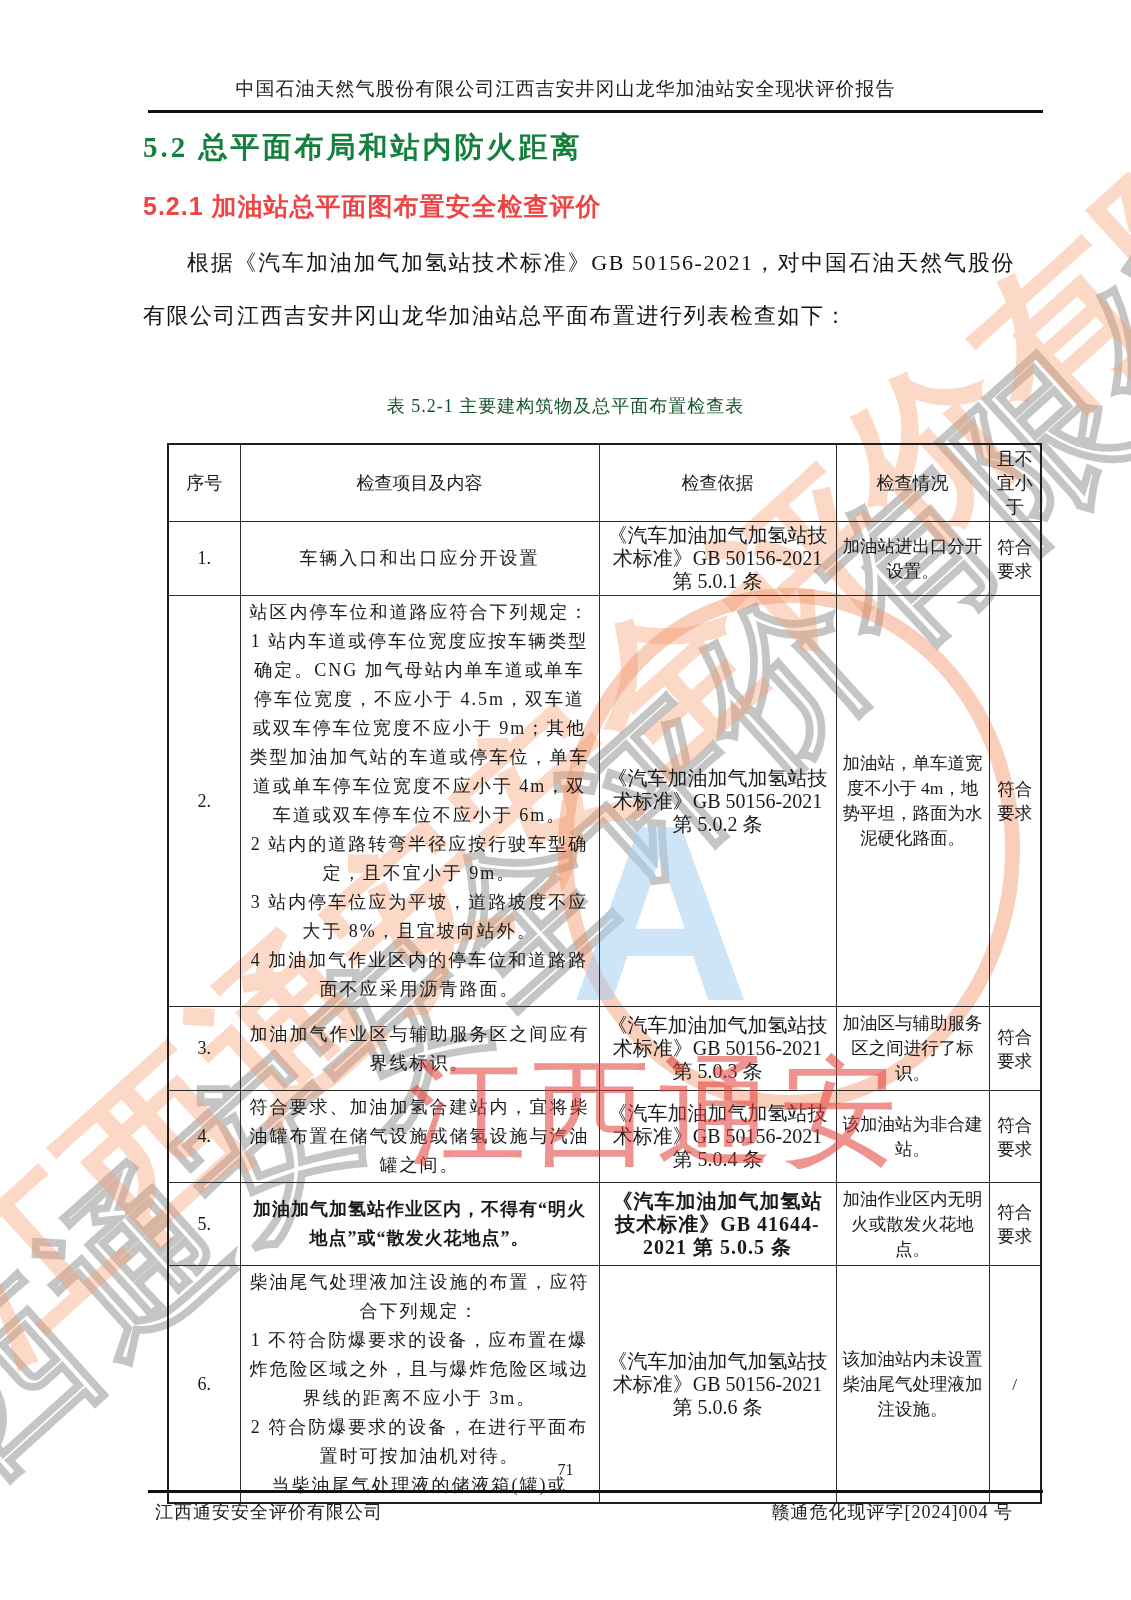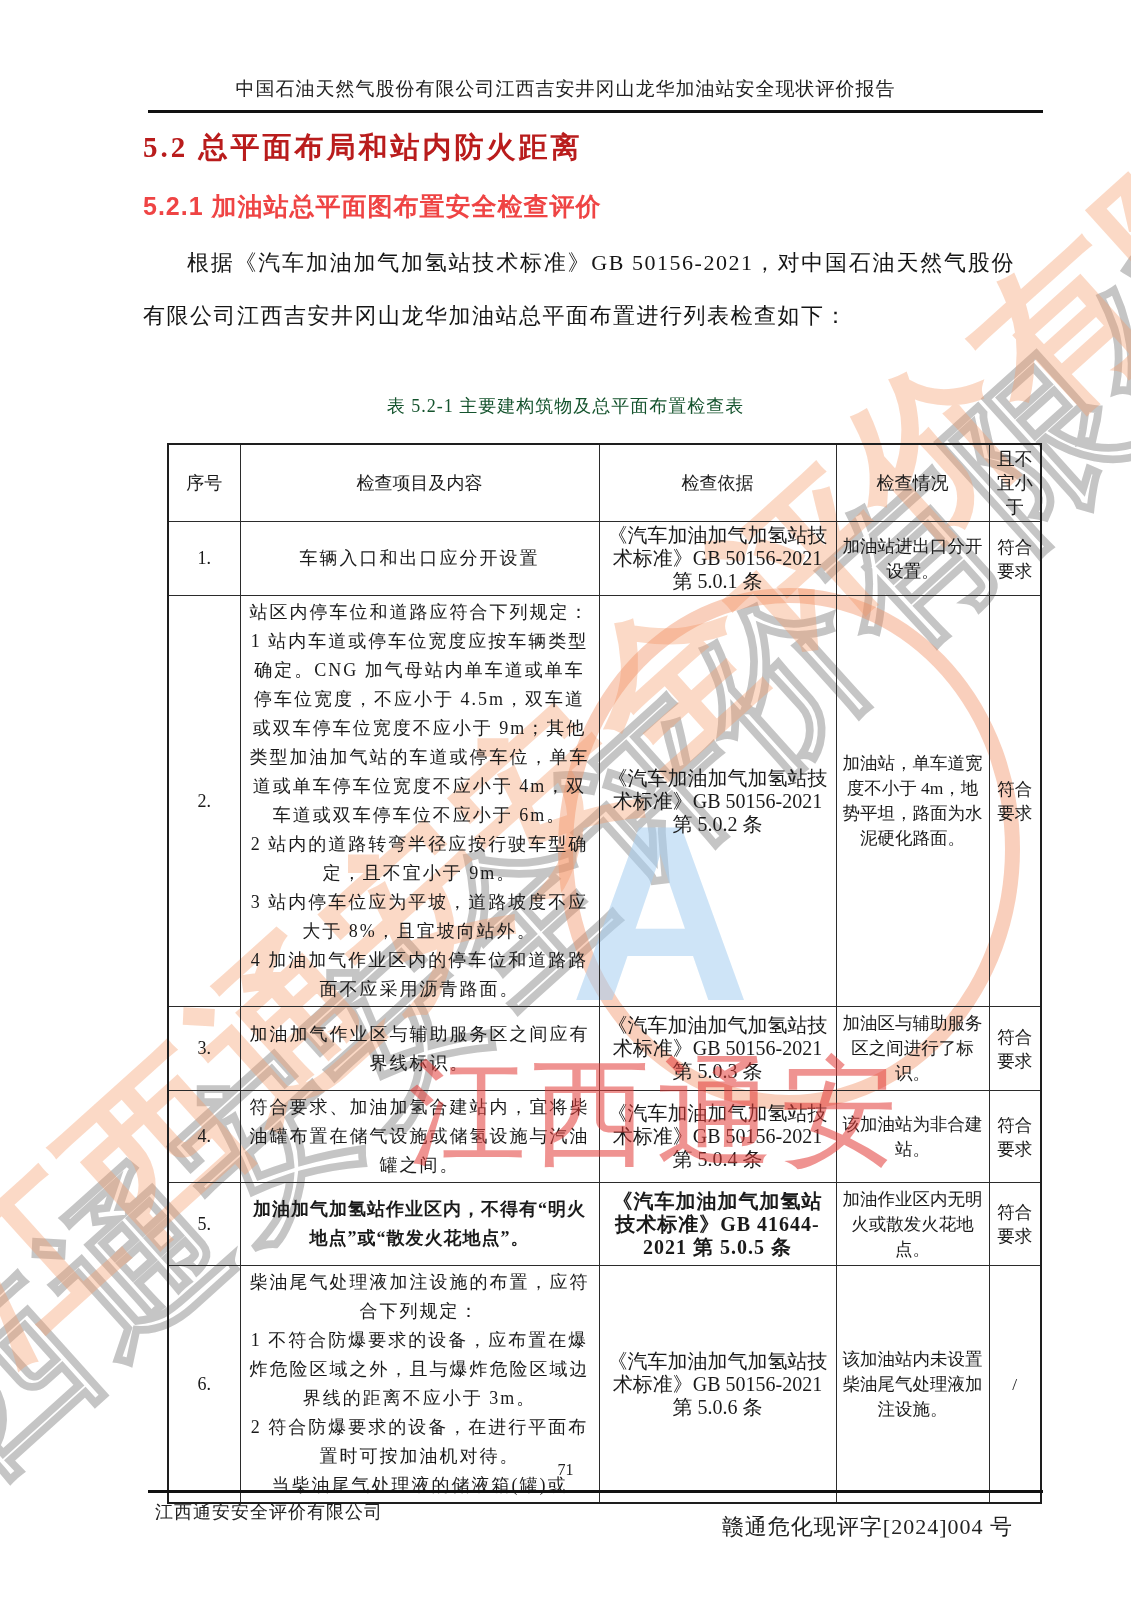--- a/index.html
+++ b/index.html
@@ -18,21 +18,21 @@
     position:absolute;top:76px;left:0;width:100%;
     text-align:center;font-size:19px;letter-spacing:1px;color:#222;
   }
   .header-rule{
     position:absolute;top:110px;left:148px;right:88px;height:3px;background:#111;
   }
 
   
   .h1{
     position:absolute;top:128px;left:143px;
-    font-size:29px;font-weight:bold;letter-spacing:3px;color:#b91c1c;
+    font-size:29px;font-weight:bold;letter-spacing:3px;color:#15803d;
   }
   .h2{
     position:absolute;top:190px;left:143px;
     font-family:"Liberation Sans","DejaVu Sans",sans-serif;
     font-size:25px;font-weight:bold;letter-spacing:1px;color:#ef4444;
   }
   .intro{
     position:absolute;top:236px;left:143px;width:872px;
     font-size:22px;line-height:53px;letter-spacing:1.5px;
     text-align:justify;text-indent:2em;color:#151515;
@@ -75,21 +75,21 @@
     position:absolute;top:1461px;left:0;width:100%;
     text-align:center;font-size:16px;color:#222;
   }
   .footer-rule{
     position:absolute;top:1490px;left:148px;right:88px;height:3px;background:#111;
   }
   .footer-left{
     position:absolute;top:1500px;left:155px;font-size:18px;letter-spacing:1px;color:#222;
   }
   .footer-right{
-    position:absolute;top:1500px;right:118px;font-size:22px;letter-spacing:1px;color:#222;margin-top:12px;
+    position:absolute;top:1500px;right:118px;font-size:18px;letter-spacing:1px;color:#222;
   }
 
   
   .wm{position:absolute;pointer-events:none;white-space:nowrap;z-index:1;}
   .wm-orange{
     top:668px;left:-240px;width:1610px;
     text-align:center;
     transform:rotate(-42deg);
     font-family:"Liberation Sans","DejaVu Sans",sans-serif;
     font-size:168px;font-weight:bold;letter-spacing:6px;

